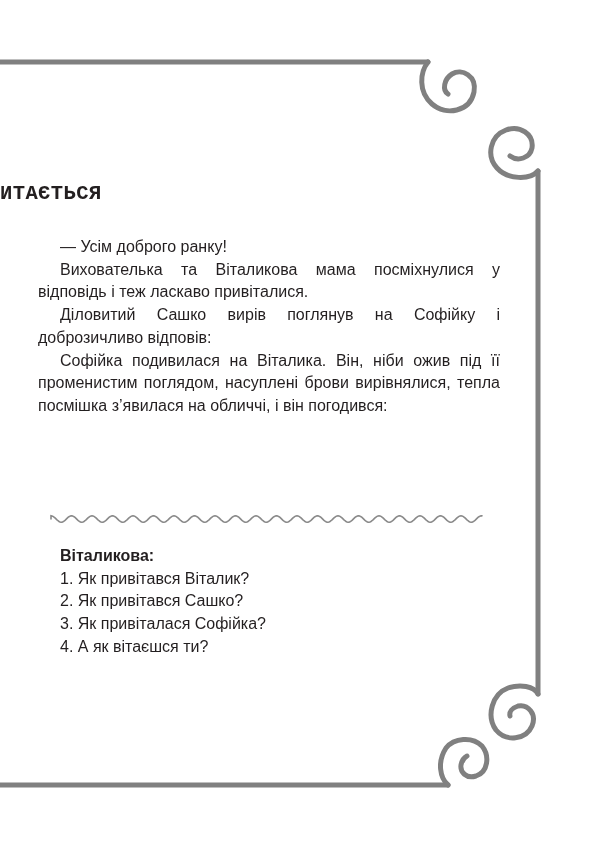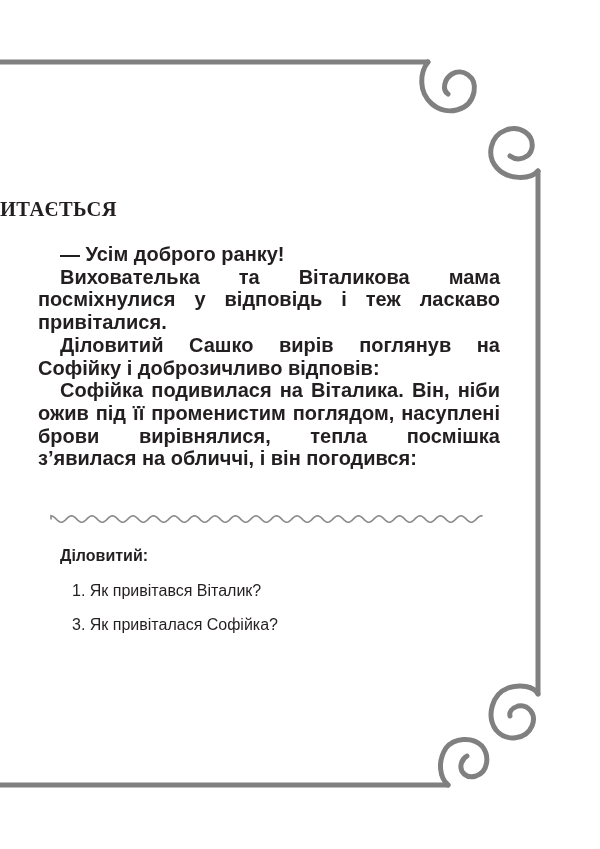--- a/index.html
+++ b/index.html
@@ -18,37 +18,36 @@
     .frame-svg {
       position: absolute;
       left: 0;
       top: 0;
       width: 600px;
       height: 849px;
     }
     .title {
       position: absolute;
       left: 0;
-      top: 198px;
+      top: 182px;
       margin: 0;
-      font-family: Liberation Serif, serif;
+      font-family: Liberation Mono, monospace;
       font-weight: bold;
       font-size: 20.5px;
       letter-spacing: 0.4px;
       color: #231f20;
       white-space: nowrap;
     }
     .story {
       position: absolute;
       left: 38px;
-      top: 243px;
+      top: 236px;
       width: 462px;
-      font-size: 20px;
+      font-size: 16px;
       line-height: 22.7px;
-      font-weight: bold;
     }
     .story p {
       margin: 0;
       text-indent: 22px;
       text-align: justify;
       text-align-last: left;
     }
     .story p.dialogue {
       text-indent: 22px;
     }
@@ -69,21 +68,21 @@
     .questions .q-title {
       font-weight: bold;
       margin: 0;
     }
     .questions ol {
       list-style: none;
       margin: 0;
       padding: 0;
     }
     .questions li {
-      margin: 12px;
+      margin: 0;
     }
   </style>
 </head>
 <body>
 
 <svg class="frame-svg" viewBox="0 0 600 849" xmlns="http://www.w3.org/2000/svg">
   <g fill="none" stroke="#808080" stroke-width="5" stroke-linecap="round" stroke-linejoin="round">
 
     <path d="M0 62 L428 62"></path>
 
@@ -108,18 +107,20 @@
   <p>Вихователька та Віталикова мама посміхнулися у відповідь і теж ласкаво привіталися.</p>
   <p>Діловитий Сашко вирів поглянув на Софійку і доброзичливо відповів:</p>
   <p>Софійка подивилася на Віталика. Він, ніби ожив під її променистим поглядом, насуплені брови вирів­нялися, тепла посмішка з’явилася на обличчі, і він по­годився:</p>
 </div>
 
 <svg class="wave" viewBox="0 0 434 16" xmlns="http://www.w3.org/2000/svg">
   <path id="wave-path" fill="none" stroke="#8a8a8a" stroke-width="1.6" stroke-linecap="round" d="M1 8 L1 4.80 L2 4.95 L3 5.38 L4 6.06 L5 6.92 L6 7.88 L7 8.85 L8 9.74 L9 10.47 L10 10.97 L11 11.19 L12 11.12 L13 10.75 L14 10.13 L15 9.31 L16 8.37 L17 7.39 L18 6.47 L19 5.69 L20 5.13 L21 4.84 L22 4.84 L23 5.13 L24 5.69 L25 6.47 L26 7.39 L27 8.37 L28 9.31 L29 10.13 L30 10.75 L31 11.12 L32 11.19 L33 10.97 L34 10.47 L35 9.74 L36 8.85 L37 7.88 L38 6.92 L39 6.06 L40 5.38 L41 4.95 L42 4.80 L43 4.95 L44 5.38 L45 6.06 L46 6.92 L47 7.88 L48 8.85 L49 9.74 L50 10.47 L51 10.97 L52 11.19 L53 11.12 L54 10.75 L55 10.13 L56 9.31 L57 8.37 L58 7.39 L59 6.47 L60 5.69 L61 5.13 L62 4.84 L63 4.84 L64 5.13 L65 5.69 L66 6.47 L67 7.39 L68 8.37 L69 9.31 L70 10.13 L71 10.75 L72 11.12 L73 11.19 L74 10.97 L75 10.47 L76 9.74 L77 8.85 L78 7.88 L79 6.92 L80 6.06 L81 5.38 L82 4.95 L83 4.80 L84 4.95 L85 5.38 L86 6.06 L87 6.92 L88 7.88 L89 8.85 L90 9.74 L91 10.47 L92 10.97 L93 11.19 L94 11.12 L95 10.75 L96 10.13 L97 9.31 L98 8.37 L99 7.39 L100 6.47 L101 5.69 L102 5.13 L103 4.84 L104 4.84 L105 5.13 L106 5.69 L107 6.47 L108 7.39 L109 8.37 L110 9.31 L111 10.13 L112 10.75 L113 11.12 L114 11.19 L115 10.97 L116 10.47 L117 9.74 L118 8.85 L119 7.88 L120 6.92 L121 6.06 L122 5.38 L123 4.95 L124 4.80 L125 4.95 L126 5.38 L127 6.06 L128 6.92 L129 7.88 L130 8.85 L131 9.74 L132 10.47 L133 10.97 L134 11.19 L135 11.12 L136 10.75 L137 10.13 L138 9.31 L139 8.37 L140 7.39 L141 6.47 L142 5.69 L143 5.13 L144 4.84 L145 4.84 L146 5.13 L147 5.69 L148 6.47 L149 7.39 L150 8.37 L151 9.31 L152 10.13 L153 10.75 L154 11.12 L155 11.19 L156 10.97 L157 10.47 L158 9.74 L159 8.85 L160 7.88 L161 6.92 L162 6.06 L163 5.38 L164 4.95 L165 4.80 L166 4.95 L167 5.38 L168 6.06 L169 6.92 L170 7.88 L171 8.85 L172 9.74 L173 10.47 L174 10.97 L175 11.19 L176 11.12 L177 10.75 L178 10.13 L179 9.31 L180 8.37 L181 7.39 L182 6.47 L183 5.69 L184 5.13 L185 4.84 L186 4.84 L187 5.13 L188 5.69 L189 6.47 L190 7.39 L191 8.37 L192 9.31 L193 10.13 L194 10.75 L195 11.12 L196 11.19 L197 10.97 L198 10.47 L199 9.74 L200 8.85 L201 7.88 L202 6.92 L203 6.06 L204 5.38 L205 4.95 L206 4.80 L207 4.95 L208 5.38 L209 6.06 L210 6.92 L211 7.88 L212 8.85 L213 9.74 L214 10.47 L215 10.97 L216 11.19 L217 11.12 L218 10.75 L219 10.13 L220 9.31 L221 8.37 L222 7.39 L223 6.47 L224 5.69 L225 5.13 L226 4.84 L227 4.84 L228 5.13 L229 5.69 L230 6.47 L231 7.39 L232 8.37 L233 9.31 L234 10.13 L235 10.75 L236 11.12 L237 11.19 L238 10.97 L239 10.47 L240 9.74 L241 8.85 L242 7.88 L243 6.92 L244 6.06 L245 5.38 L246 4.95 L247 4.80 L248 4.95 L249 5.38 L250 6.06 L251 6.92 L252 7.88 L253 8.85 L254 9.74 L255 10.47 L256 10.97 L257 11.19 L258 11.12 L259 10.75 L260 10.13 L261 9.31 L262 8.37 L263 7.39 L264 6.47 L265 5.69 L266 5.13 L267 4.84 L268 4.84 L269 5.13 L270 5.69 L271 6.47 L272 7.39 L273 8.37 L274 9.31 L275 10.13 L276 10.75 L277 11.12 L278 11.19 L279 10.97 L280 10.47 L281 9.74 L282 8.85 L283 7.88 L284 6.92 L285 6.06 L286 5.38 L287 4.95 L288 4.80 L289 4.95 L290 5.38 L291 6.06 L292 6.92 L293 7.88 L294 8.85 L295 9.74 L296 10.47 L297 10.97 L298 11.19 L299 11.12 L300 10.75 L301 10.13 L302 9.31 L303 8.37 L304 7.39 L305 6.47 L306 5.69 L307 5.13 L308 4.84 L309 4.84 L310 5.13 L311 5.69 L312 6.47 L313 7.39 L314 8.37 L315 9.31 L316 10.13 L317 10.75 L318 11.12 L319 11.19 L320 10.97 L321 10.47 L322 9.74 L323 8.85 L324 7.88 L325 6.92 L326 6.06 L327 5.38 L328 4.95 L329 4.80 L330 4.95 L331 5.38 L332 6.06 L333 6.92 L334 7.88 L335 8.85 L336 9.74 L337 10.47 L338 10.97 L339 11.19 L340 11.12 L341 10.75 L342 10.13 L343 9.31 L344 8.37 L345 7.39 L346 6.47 L347 5.69 L348 5.13 L349 4.84 L350 4.84 L351 5.13 L352 5.69 L353 6.47 L354 7.39 L355 8.37 L356 9.31 L357 10.13 L358 10.75 L359 11.12 L360 11.19 L361 10.97 L362 10.47 L363 9.74 L364 8.85 L365 7.88 L366 6.92 L367 6.06 L368 5.38 L369 4.95 L370 4.80 L371 4.95 L372 5.38 L373 6.06 L374 6.92 L375 7.88 L376 8.85 L377 9.74 L378 10.47 L379 10.97 L380 11.19 L381 11.12 L382 10.75 L383 10.13 L384 9.31 L385 8.37 L386 7.39 L387 6.47 L388 5.69 L389 5.13 L390 4.84 L391 4.84 L392 5.13 L393 5.69 L394 6.47 L395 7.39 L396 8.37 L397 9.31 L398 10.13 L399 10.75 L400 11.12 L401 11.19 L402 10.97 L403 10.47 L404 9.74 L405 8.85 L406 7.88 L407 6.92 L408 6.06 L409 5.38 L410 4.95 L411 4.80 L412 4.95 L413 5.38 L414 6.06 L415 6.92 L416 7.88 L417 8.85 L418 9.74 L419 10.47 L420 10.97 L421 11.19 L422 11.12 L423 10.75 L424 10.13 L425 9.31 L426 8.37 L427 7.39 L428 6.47 L429 5.69 L430 5.13 L431 4.84 L432 4.84"></path>
 </svg>
 
 <div class="questions">
-  <p class="q-title">Діловитий:</p>
+  <p class="q-title">Віталикова:</p>
   <ol>
     <li>1. Як привітався Віталик?</li>
+    <li>2. Як привітався Сашко?</li>
     <li>3. Як привіталася Софійка?</li>
+    <li>4. А як вітаєшся ти?</li>
   </ol>
 </div>
 
 </body></html>

